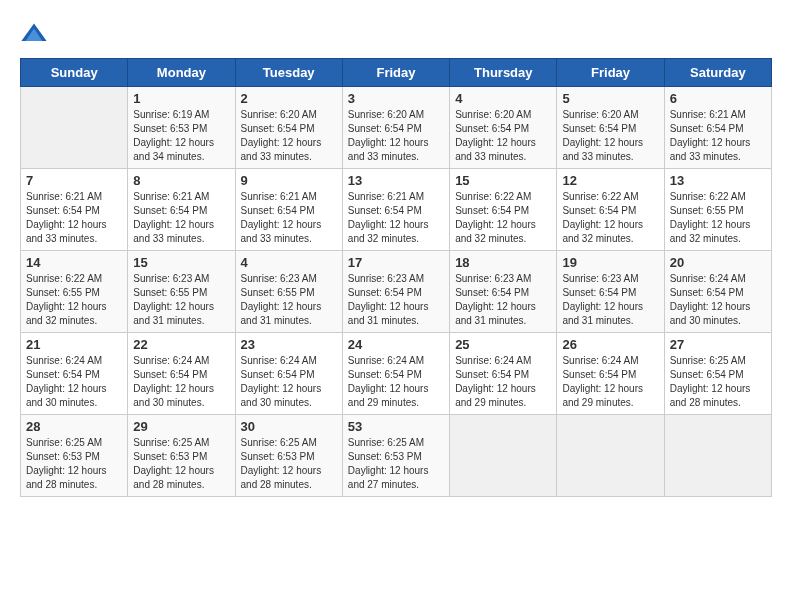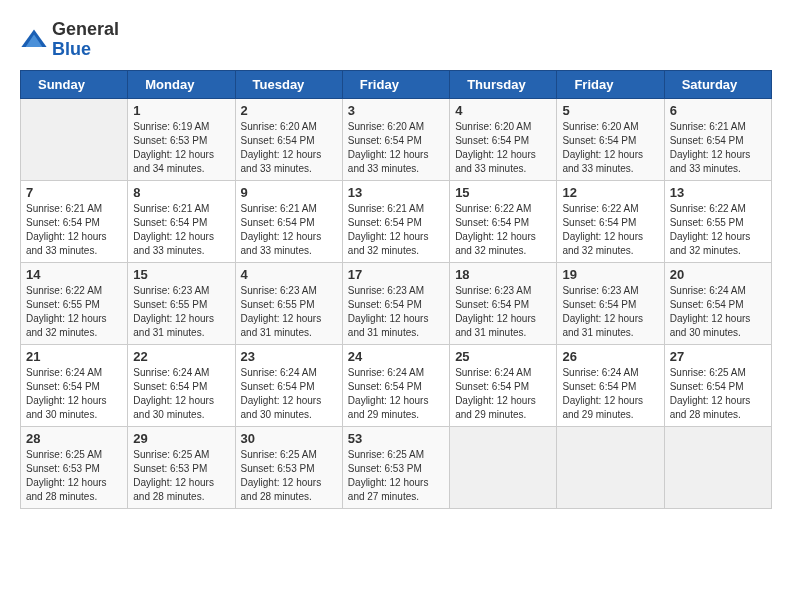--- a/index.html
+++ b/index.html
@@ -55,21 +55,21 @@
     table {
       width: 100%;
       border-collapse: collapse;
       table-layout: fixed;
     }
     thead tr th {
       background: #2563b0;
       color: #fff;
       padding: 6px 17px;
       font-size: 13px;
-      text-align: left;
+      text-align: center;
       border: 1px solid #1a4a8a;
     }
     tbody tr td {
       border: 1px solid #ccc;
       vertical-align: top;
       padding: 4px 5px;
       font-size: 10.5px;
       color: #333;
       height: 80px;
     }
@@ -96,24 +96,20 @@
   </style>
 </head>
 <body>
 
 <div class="header">
   <div class="logo">
     <svg class="logo-icon" viewBox="0 0 40 40">
       <polygon points="20,5 38,30 2,30" fill="#1a5fb4"></polygon>
       <polygon points="20,12 32,30 8,30" fill="#4a90d9"></polygon>
     </svg>
-    <div class="logo-text">
-      <span class="logo-general">General</span>
-      <span class="logo-blue">Blue</span>
-    </div>
   </div>
   <div class="title-area">
   </div>
 </div>
 
 <table>
   <thead>
     <tr>
     <th>Sunday</th>
         <th>Monday</th>

